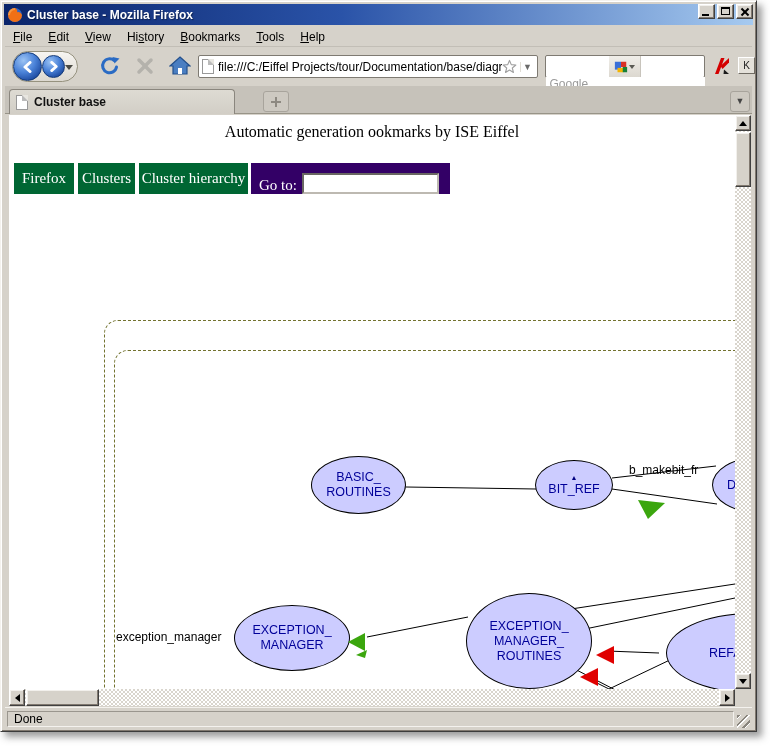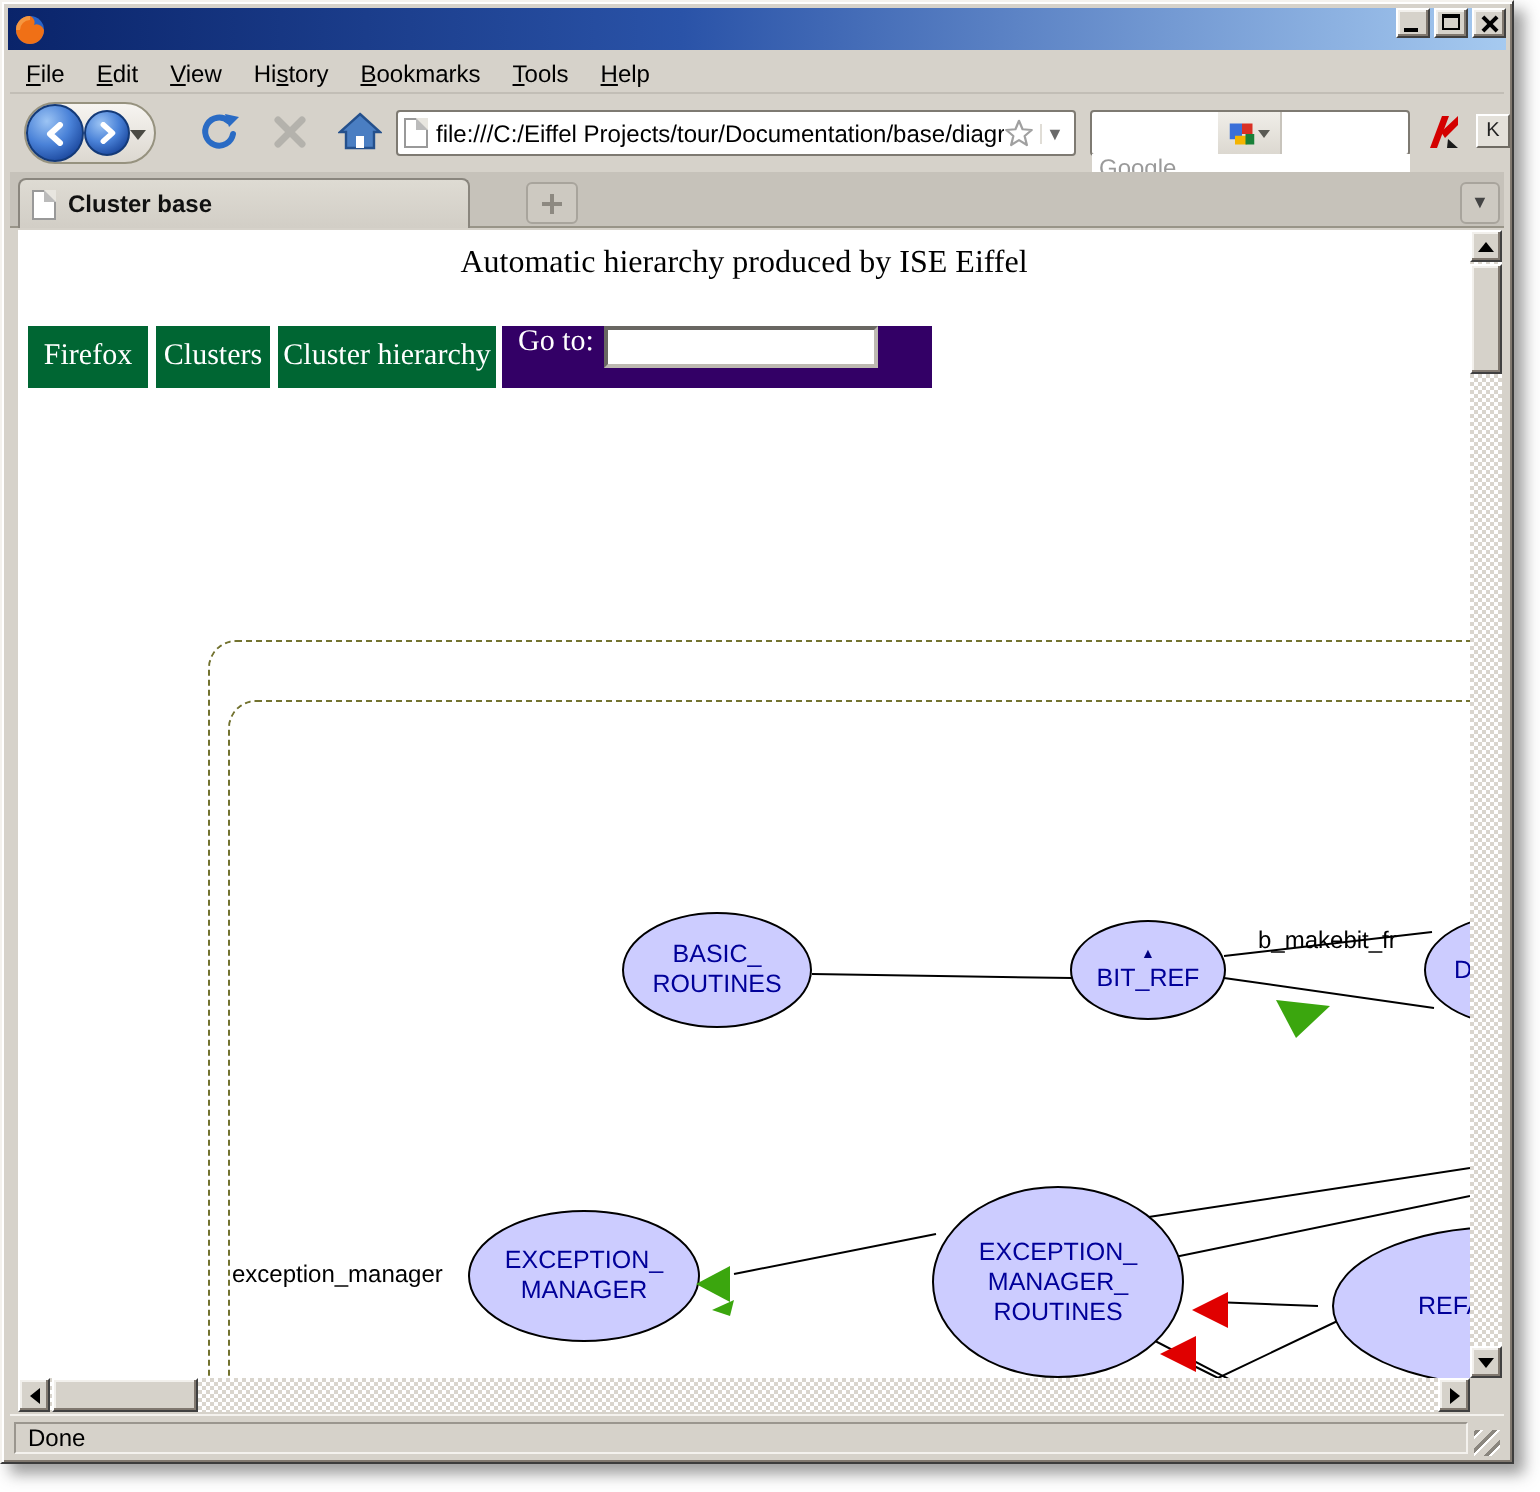--- a/index.html
+++ b/index.html
@@ -55,21 +55,21 @@
   .tab-title { font-weight:bold; font-size:12px; color:#111; }
   .newtab { position:absolute; left:258px; top:5px; width:26px; height:21px; background:#cdc9c1; border:1px solid #a8a49c; border-radius:3px; }
   .newtab .ph,.newtab .pv { position:absolute; background:#8d8981; }
   .newtab .ph { left:7px; top:9px; width:10px; height:2px; }
   .newtab .pv { left:11px; top:5px; width:2px; height:10px; }
   .tablist { position:absolute; right:2px; top:5px; width:20px; height:21px; background:#cdc9c1; border:1px solid #a8a49c; border-radius:3px; text-align:center; font-size:9px; color:#444; line-height:19px; }
   
   .content { position:absolute; left:8px; top:114px; width:726px; height:574px; background:#fff; overflow:hidden; }
   .gen-header { position:absolute; left:0; top:8px; width:100%; text-align:center; font-family:"Liberation Serif",serif; font-size:16px; color:#000; }
   .gbtn { position:absolute; top:48px; height:31px; background:#006633; color:#fff; font-family:"Liberation Serif",serif; font-size:15px; display:flex; align-items:center; justify-content:center; cursor:pointer; }
-  .goto-box { position:absolute; top:48px; left:242px; width:215px; height:31px; background:#330066; display:flex; align-items:flex-start; padding-left:8px; }
+  .goto-box { position:absolute; top:48px; left:242px; width:199px; height:31px; background:#330066; display:flex; align-items:flex-end; padding-left:8px; }
   .goto-label { color:#fff; font-family:"Liberation Serif",serif; font-size:15px; margin-right:5px; }
   .goto-box input { width:137px; height:21px; border:2px inset #bdb9b1; background:#fff; font-size:12px; outline:none; }
   .cluster-rect { position:absolute; border:1px dashed #72722f; border-radius:14px; }
   .svg-layer { position:absolute; left:0; top:0; width:726px; height:574px; }
   .edge-label { position:absolute; font-size:12px; color:#000; white-space:nowrap; }
   .node { position:absolute; background:#ccccff; border:1px solid #000; border-radius:50%; display:flex; flex-direction:column; align-items:center; justify-content:center; color:#000099; font-size:12.5px; line-height:15px; text-align:center; }
   .nmark { font-size:7px; line-height:8px; color:#000080; }
   
   .checker { background:repeating-conic-gradient(#ffffff 0% 25%, #d9d5cd 0% 50%); background-size:4px 4px; }
   .vscroll { position:absolute; left:734px; top:114px; width:16px; height:574px; }
@@ -94,20 +94,21 @@
 <div class="window">
 
   <div class="titlebar">
     <span style="display:flex;">
       <svg width="16" height="16" viewBox="0 0 16 16">
         <circle cx="8" cy="8" r="7" fill="#2a64c8"></circle>
         <path d="M8 1 a7 7 0 1 0 7 7 C14 5.5 11.5 4.5 10 5.5 C11 3.5 9.5 1.5 8 1 Z" fill="#f07016"></path>
         <path d="M8 1 a7 7 0 0 0 -7 7 l2 0 a5 5 0 0 1 5 -5 Z" fill="#f8a04a" opacity="0.8"></path>
       </svg>
     </span>
+    <span class="title-text">Cluster base - Mozilla Firefox</span>
   </div>
   <div class="winbtns">
     <div class="wbtn">
         <span class="mingl"></span>
       </div>
     <div class="wbtn">
         <span class="maxgl"></span>
       </div>
     <div class="wbtn">
         <span class="xa"></span>
@@ -201,21 +202,21 @@
       <span class="tab-title">Cluster base</span>
     </div>
     <div class="newtab">
         <span class="ph"></span>
         <span class="pv"></span>
       </div>
     <div class="tablist">▼</div>
   </div>
 
   <div class="content">
-    <div class="gen-header">Automatic hierarchy produced by ISE Eiffel</div>
+    <div class="gen-header">Automatic generation ookmarks by ISE Eiffel</div>
 
     <div class="gbtn" style="left:5px;width:60px;">Firefox</div>
     <div class="gbtn" style="left:69px;width:57px;">Clusters</div>
     <div class="gbtn" style="left:130px;width:109px;">Cluster hierarchy</div>
     <div class="goto-box">
       <span class="goto-label">Go to:</span>
       <input type="text" value="" style="">
     </div>
 
     <div class="cluster-rect" style="left:95px;top:205px;width:1200px;height:900px;"></div>

